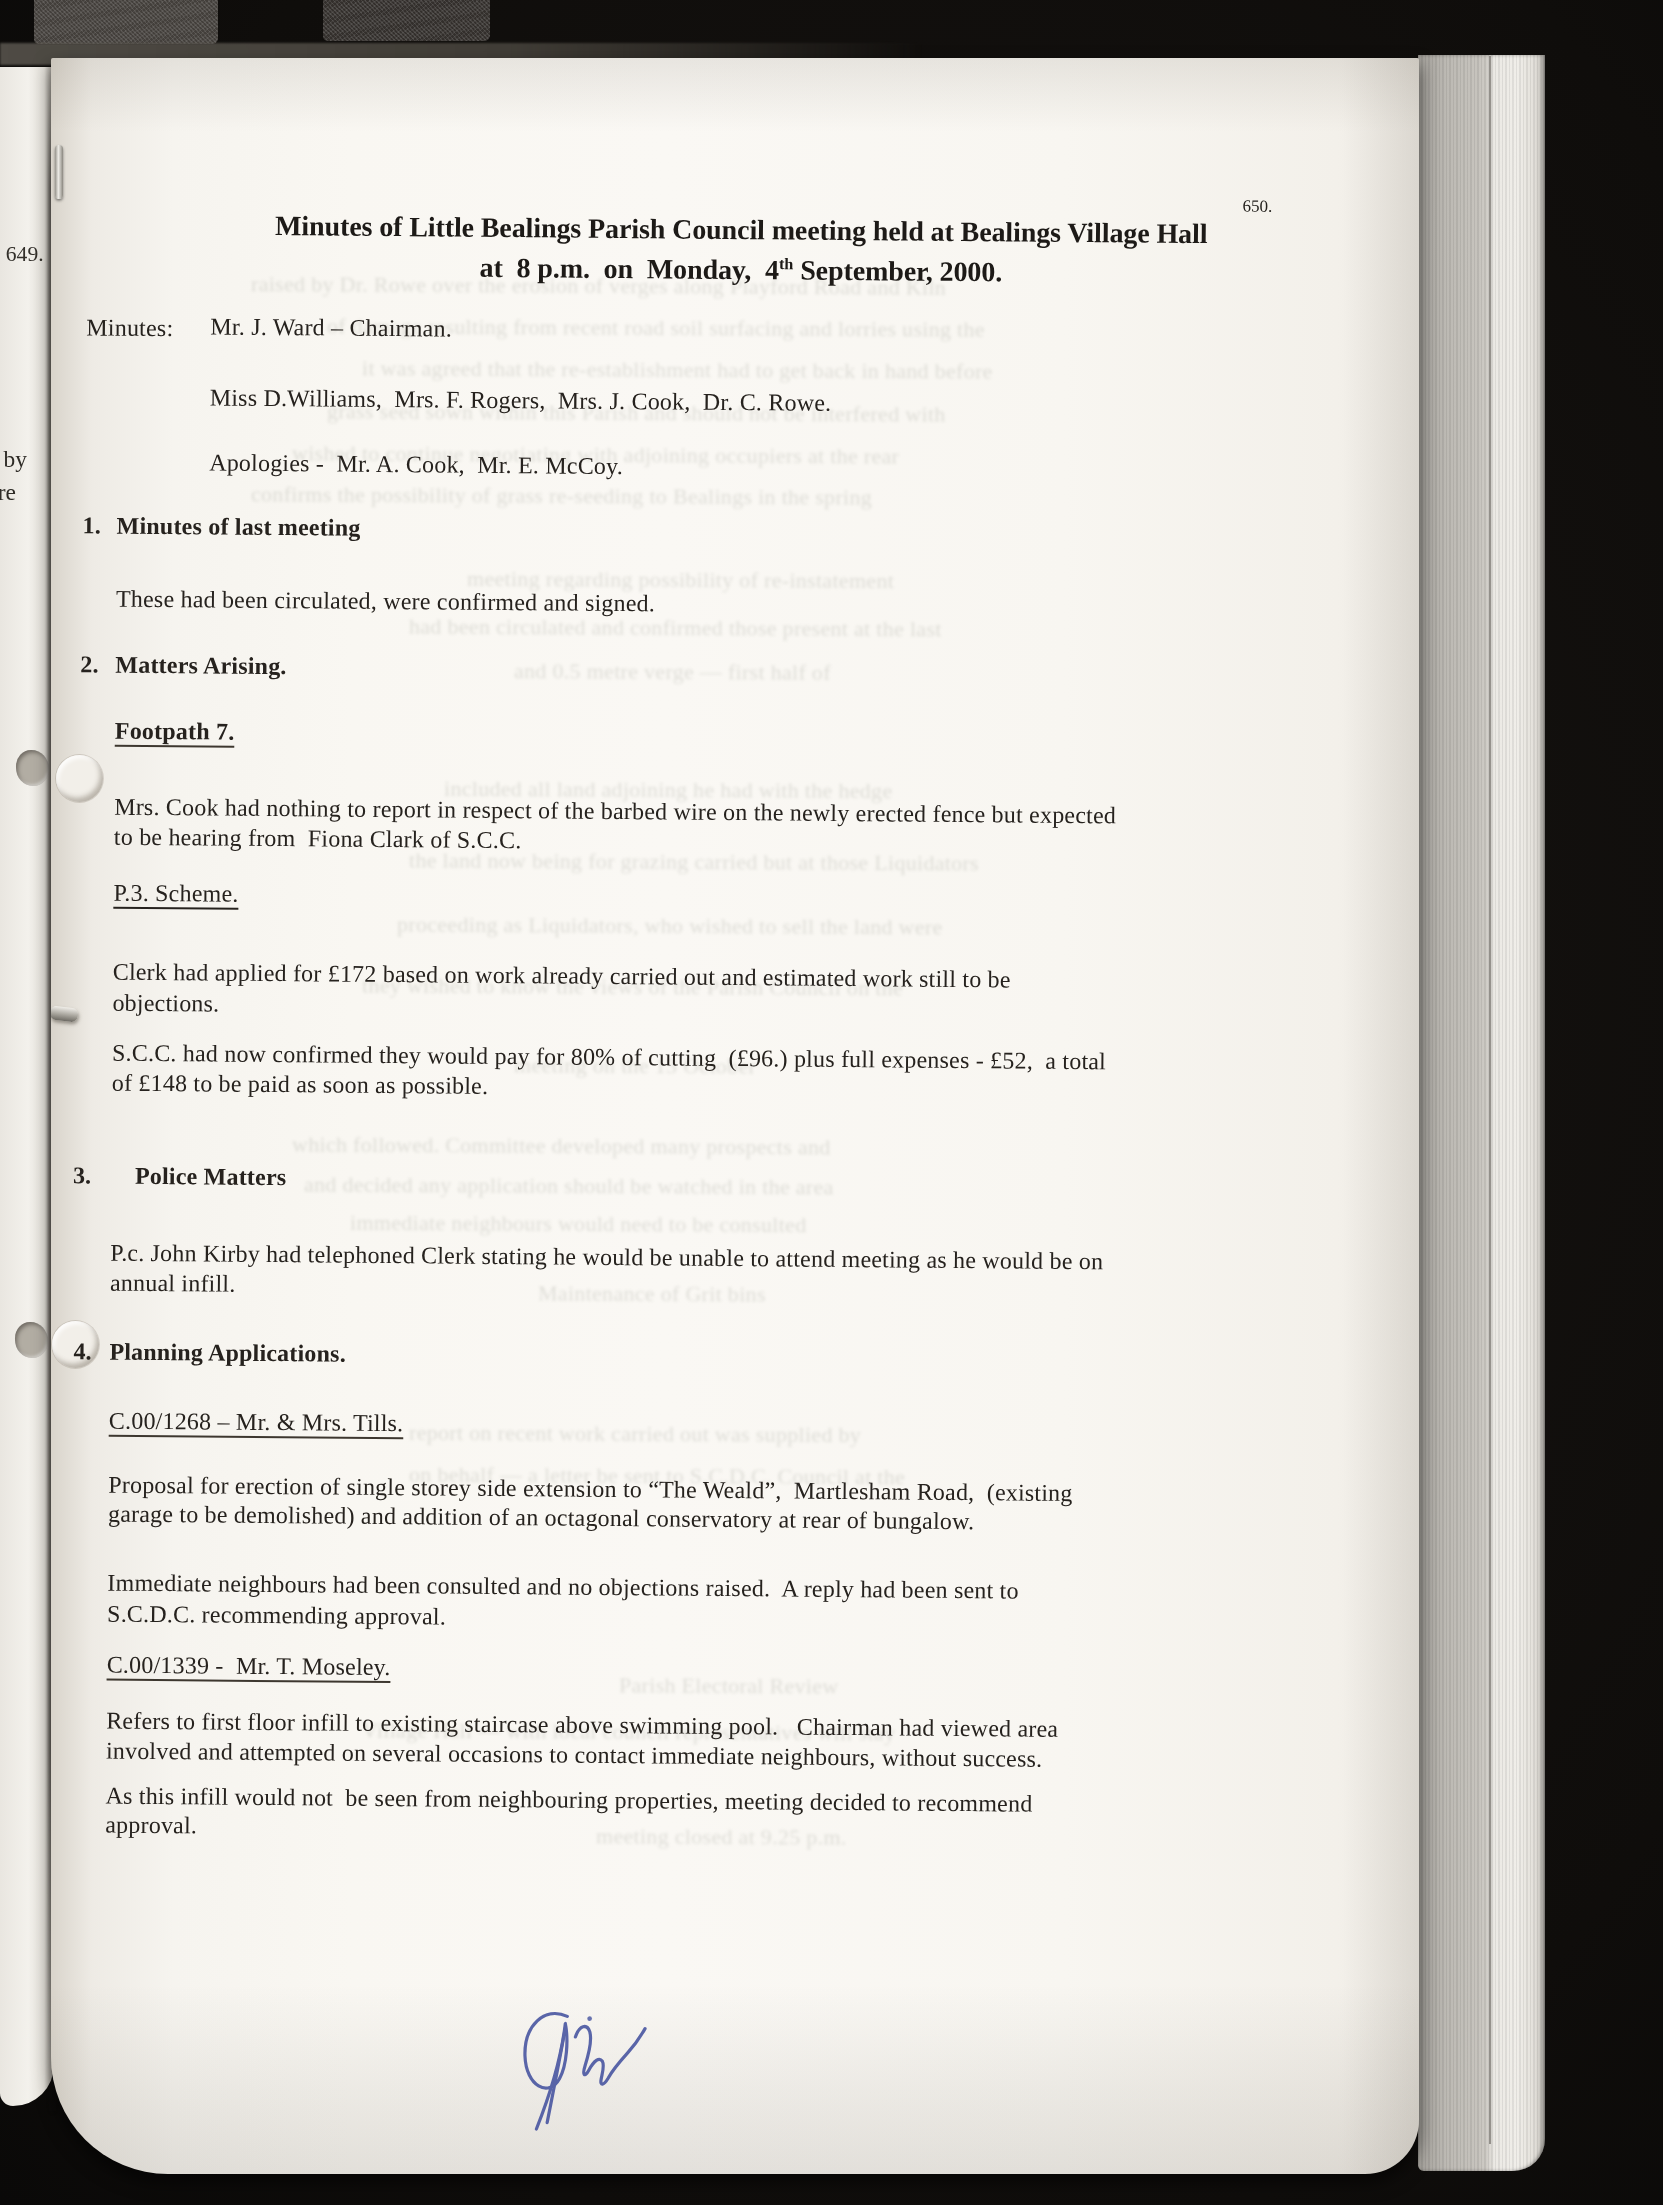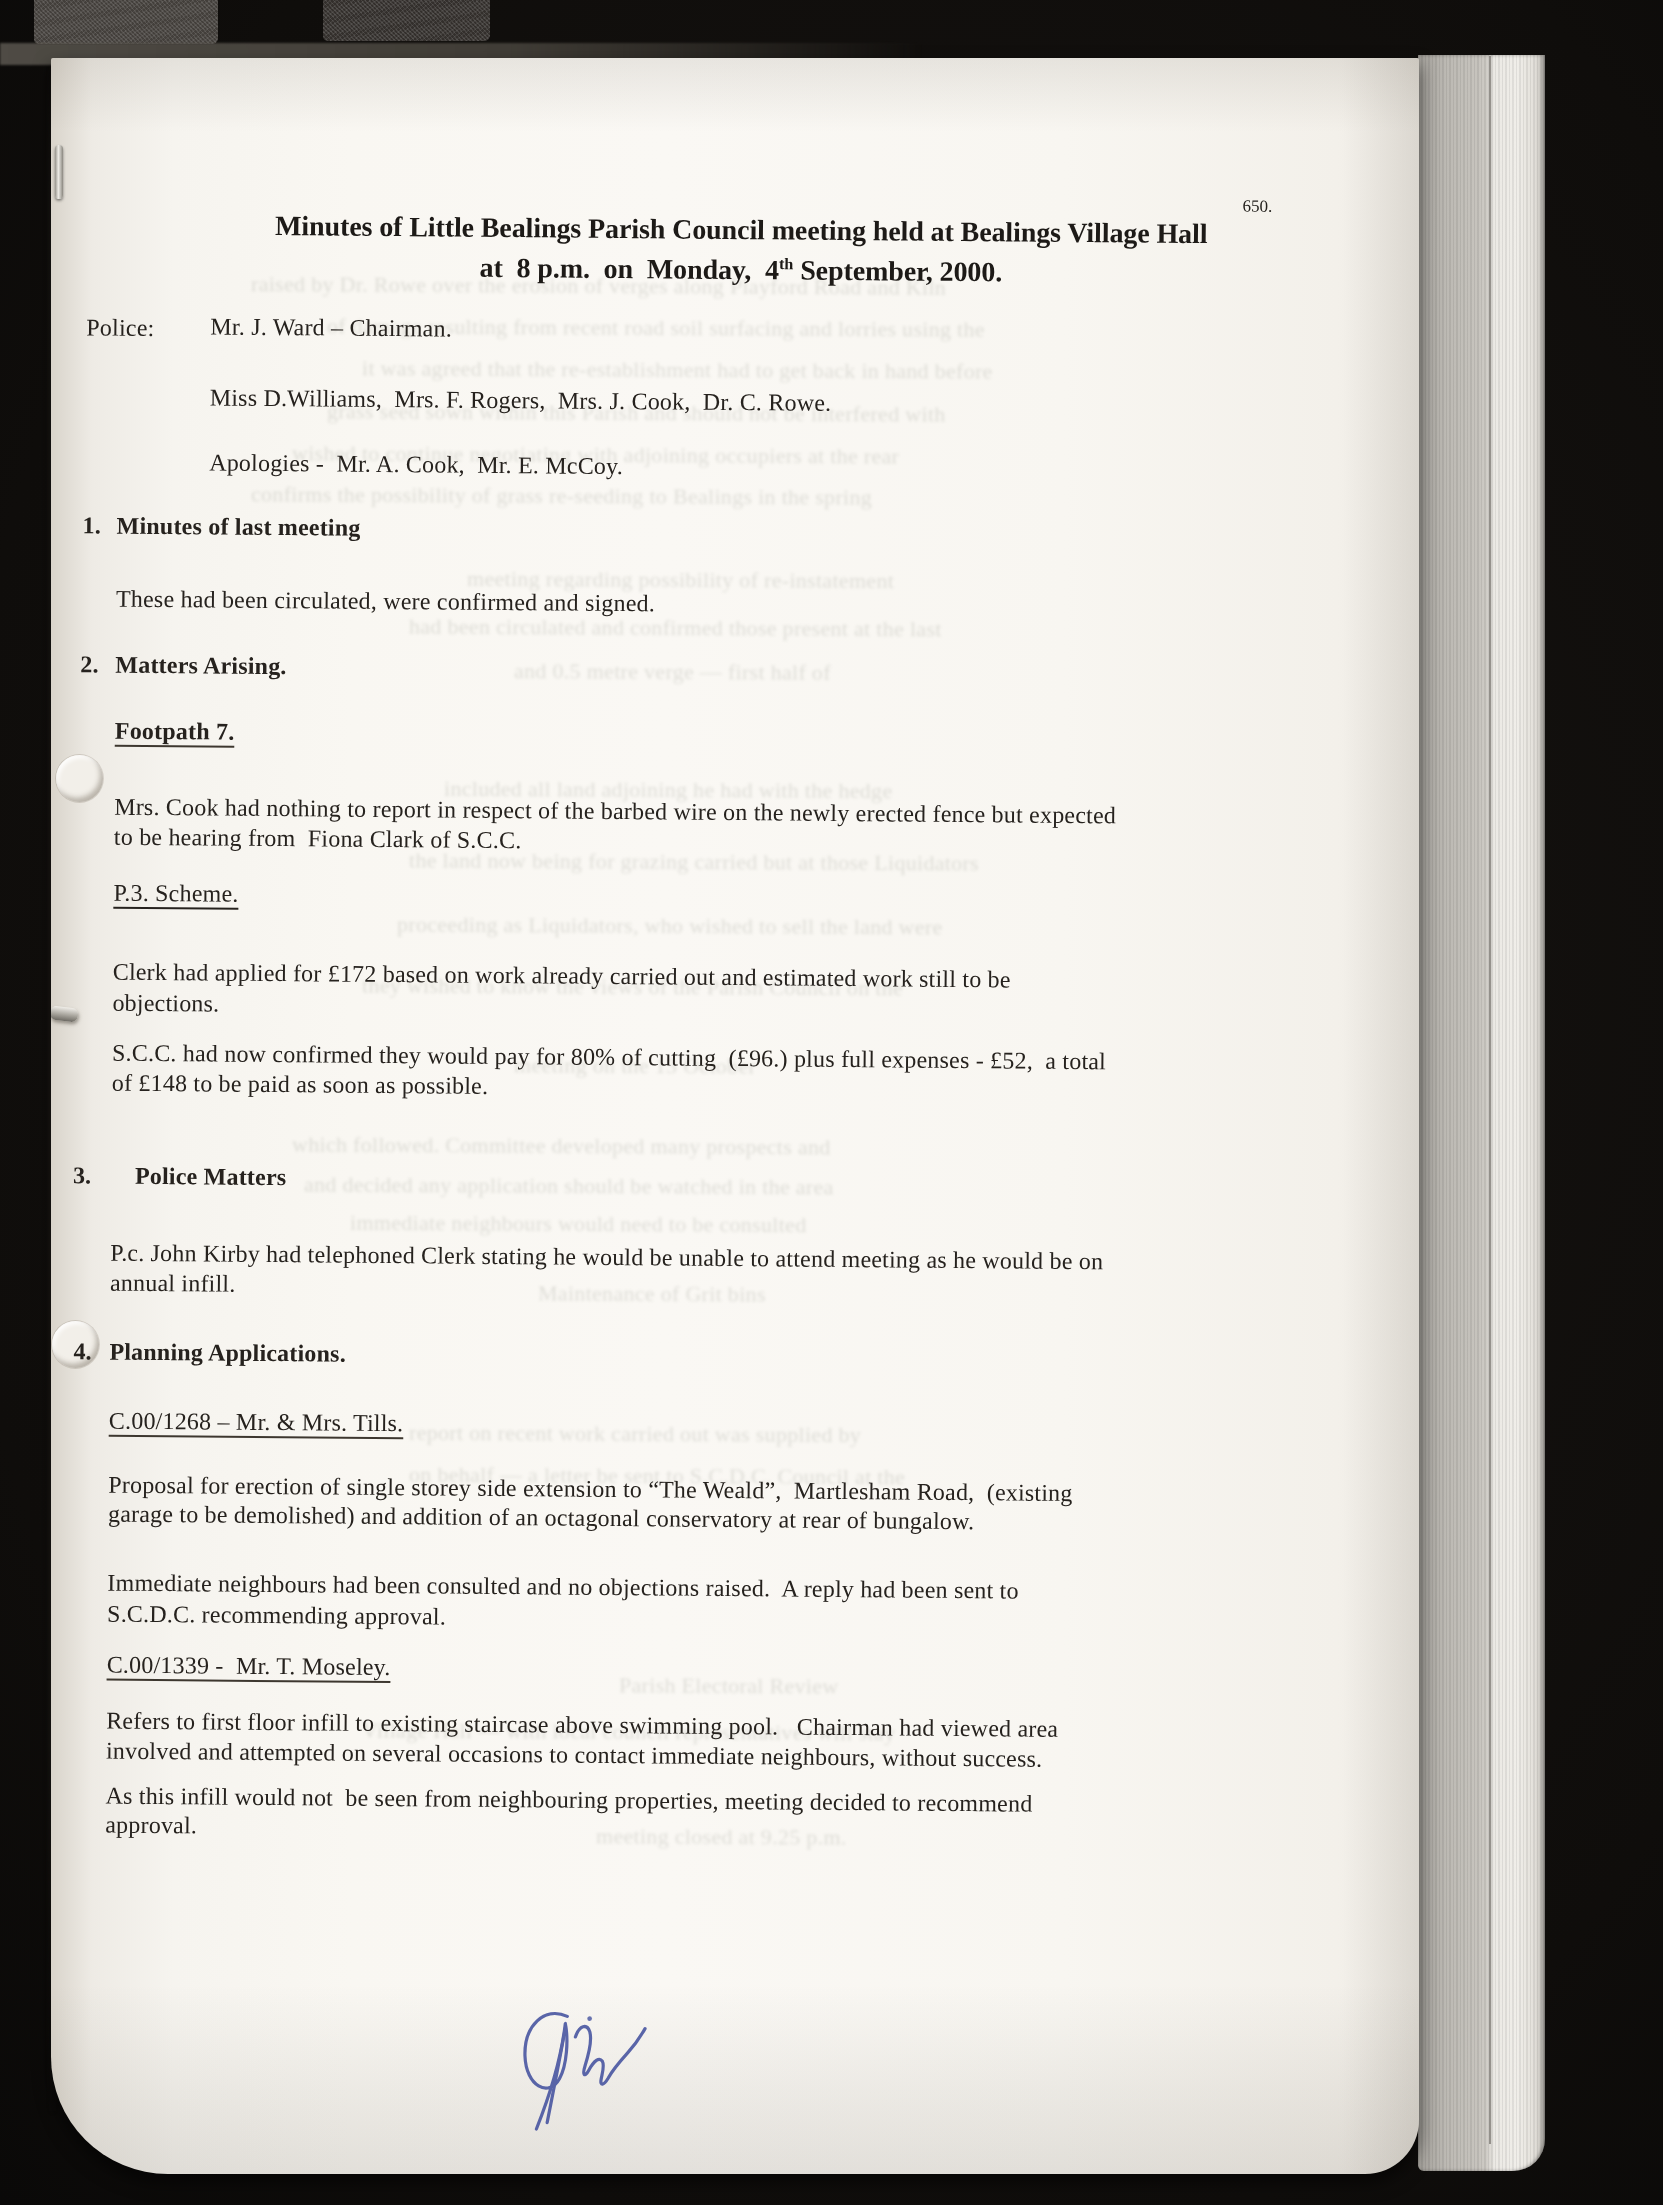--- a/index.html
+++ b/index.html
@@ -69,20 +69,27 @@
 
 <div class="scene">
 
   <div class="leather" style="left:34px;top:0;width:184px;height:44px;"></div>
   <div class="leather b" style="left:323px;top:0;width:167px;height:41px;"></div>
   <div class="leather-strip"></div>
 
   <div class="stack"></div>
   <div class="stack-line"></div>
 
+  <div class="prev">
+    <div class="prevnum">649.</div>
+    <div class="frag" style="left:3.5px;top:379px;">by</div>
+    <div class="frag" style="left:-2.3px;top:412px;">re</div>
+    <div class="hole-prev" style="left:16.4px;top:683px;"></div>
+    <div class="hole-prev" style="left:15px;top:1255px;"></div>
+  </div>
   <div class="gutter"></div>
 
   <div class="page">
     <div class="page-curl"></div>
 
     <div class="hole" style="left:4.7px;top:697px;"></div>
     <div class="hole" style="left:1.2px;top:1263px;"></div>
     <div class="staple-v"></div>
     <div class="staple-h"></div>
 
@@ -112,21 +119,21 @@
       <div class="bleed" style="left:545px;top:1766px;">meeting closed at 9.25 p.m.</div>
     </div>
 
     <div class="content">
 
       <div class="pagenum" style="left:1191px;top:129px;">650.</div>
 
       <div class="title-line" style="top:151px;">Minutes of Little Bealings Parish Council meeting held at Bealings Village Hall</div>
       <div class="title-line" style="top:191px;"><span>at  8 p.m.  on  Monday,  4</span><sup>th</sup><span> September, 2000.</span></div>
 
-      <div class="tl" style="left:36px;top:257px;">Police:</div>
+      <div class="tl" style="left:36px;top:257px;">Minutes:</div>
       <div class="tl" style="left:160px;top:255px;">Mr. J. Ward – Chairman.</div>
       <div class="tl" style="left:160px;top:326px;">Miss D.Williams,  Mrs. F. Rogers,  Mrs. J. Cook,  Dr. C. Rowe.</div>
       <div class="tl" style="left:160px;top:391px;">Apologies -  Mr. A. Cook,  Mr. E. McCoy.</div>
 
       <div class="tl b" style="left:34px;top:455px;">1.</div>
       <div class="tl b" style="left:68px;top:455px;">Minutes of last meeting</div>
       <div class="tl" style="left:68px;top:528px;">These had been circulated, were confirmed and signed.</div>
 
       <div class="tl b" style="left:33px;top:594px;">2.</div>
       <div class="tl b" style="left:68px;top:594px;">Matters Arising.</div>

